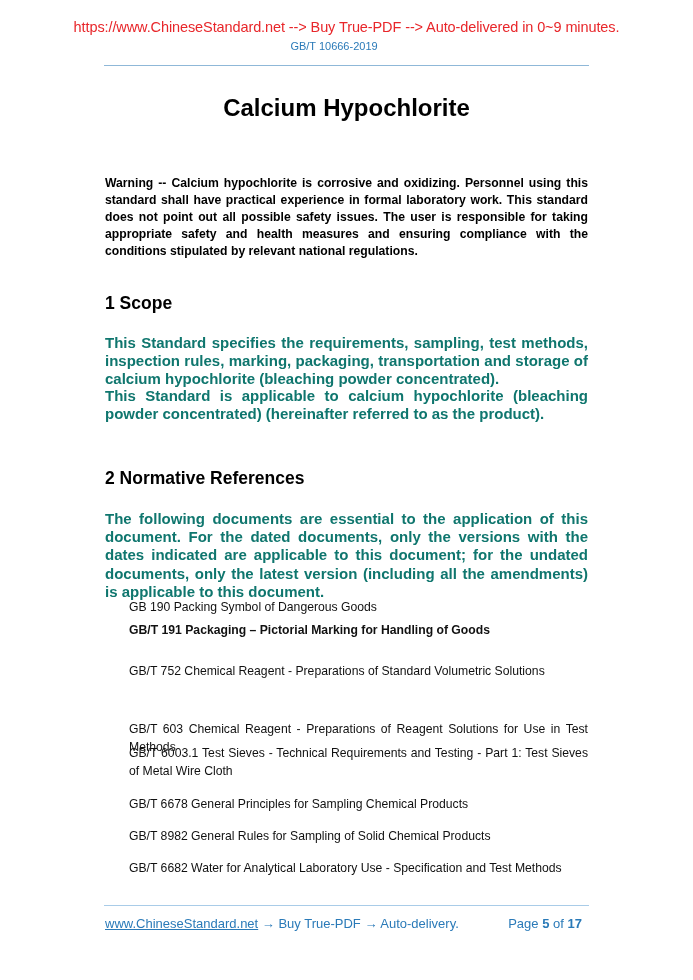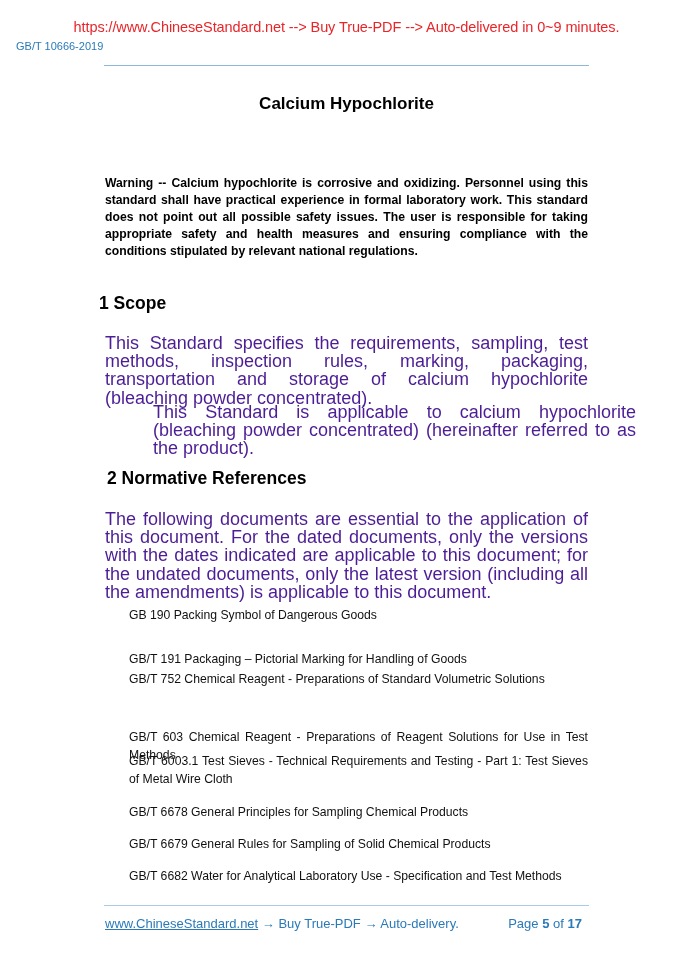--- a/index.html
+++ b/index.html
@@ -23,89 +23,88 @@
       text-align: center;
       font-size: 14.5px;
       color: #e8262a;
       letter-spacing: -0.1px;
     }
     .std-code {
       position: absolute;
       top: 40px;
       left: 0;
       width: 668px;
-      text-align: left;
+      text-align: center;
       font-size: 11px;
       color: #2a7ab8;
-      margin-left: 16px;
     }
     .header-rule {
       position: absolute;
       top: 65px;
       left: 104px;
       width: 485px;
       height: 0;
       border-top: 1px solid #8fb8d8;
     }
     .doc-title {
       position: absolute;
       top: 94px;
       left: 0;
       width: 693px;
       text-align: center;
-      font-size: 17px;
+      font-size: 24px;
       font-weight: bold;
     }
     .content {
       position: absolute;
       left: 105px;
       width: 483px;
       font-size: 12.2px;
       line-height: 17px;
     }
     .warning {
       top: 175px;
       font-weight: bold;
       text-align: justify;
       text-align-last: left;
     }
     .h1 {
       position: absolute;
-      left: 99px;
+      left: 105px;
       font-size: 17.5px;
       font-weight: bold;
     }
     .h-scope { top: 293px; }
-    .h-normref { top: 468px; margin-left: 8px; }
+    .h-normref { top: 468px; }
     .para {
       position: absolute;
       left: 105px;
       width: 483px;
-      font-size: 18px;
+      font-size: 15px;
       line-height: 18.2px;
       text-align: justify;
       text-align-last: left;
-      color: #4c1d95;
+      color: #0f766e;
+      font-weight: bold;
     }
     .p-scope1 { top: 334px; }
-    .p-scope2 { top: 403px; margin-left: 48px; }
+    .p-scope2 { top: 387px; }
     .p-norm1 { top: 510px; }
     .ref {
       position: absolute;
       left: 129px;
       width: 459px;
       font-size: 12.2px;
       line-height: 18.2px;
       text-align: justify;
       text-align-last: left;
       color: #111;
-      margin-top: 8px;
     }
     .r0 { top: 598px; }
-    .r1 { top: 642px; }
+    .r1 { top: 621px; font-weight: bold; }
     .r2 { top: 662px; }
     .r3 { top: 720px; }
     .r4 { top: 744px; }
     .r5 { top: 795px; }
     .r6 { top: 827px; }
     .r7 { top: 859px; }
     .footer-rule {
       position: absolute;
       top: 905px;
       left: 104px;
@@ -151,21 +150,21 @@
 
 <div class="h1 h-normref">2 Normative References</div>
 <div class="para p-norm1">The following documents are essential to the application of this document. For the dated documents, only the versions with the dates indicated are applicable to this document; for the undated documents, only the latest version (including all the amendments) is applicable to this document.</div>
 
 <div class="ref r0">GB 190 Packing Symbol of Dangerous Goods</div>
 <div class="ref r1">GB/T 191 Packaging – Pictorial Marking for Handling of Goods</div>
 <div class="ref r2">GB/T 752 Chemical Reagent - Preparations of Standard Volumetric Solutions</div>
 <div class="ref r3">GB/T 603 Chemical Reagent - Preparations of Reagent Solutions for Use in Test Methods</div>
 <div class="ref r4">GB/T 6003.1 Test Sieves - Technical Requirements and Testing - Part 1: Test Sieves of Metal Wire Cloth</div>
 <div class="ref r5">GB/T 6678 General Principles for Sampling Chemical Products</div>
-<div class="ref r6">GB/T 6679 General Rules for Sampling of Solid Chemical Products</div>
+<div class="ref r6">GB/T 8982 General Rules for Sampling of Solid Chemical Products</div>
 <div class="ref r7">GB/T 6682 Water for Analytical Laboratory Use - Specification and Test Methods</div>
 
 <div class="footer-rule"></div>
 <div class="footer">
   <span class="footer-link">www.ChineseStandard.net</span><span> → Buy True-PDF → Auto-delivery.</span>
   <span class="footer-page">
     <span>Page</span>
     <b>5</b>
     <span>of</span>
     <b>17</b>

